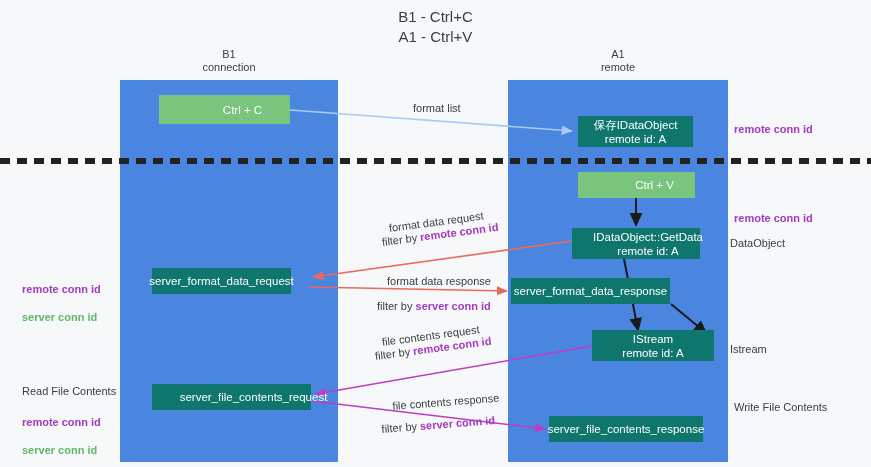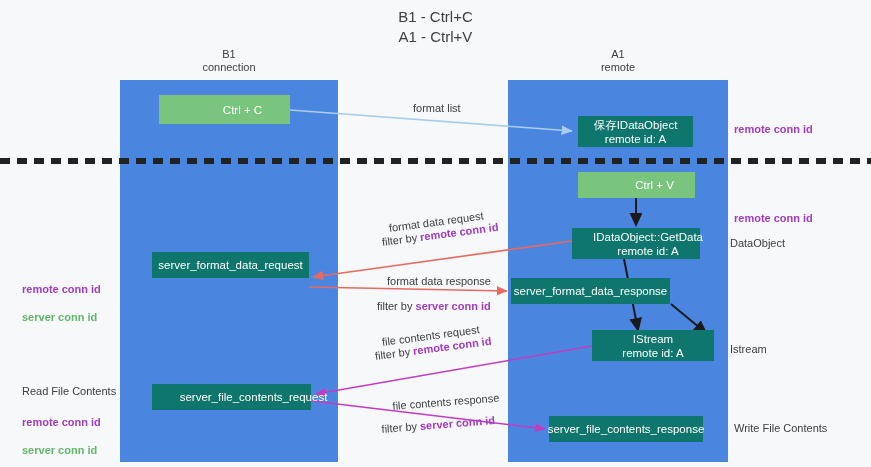--- a/index.html
+++ b/index.html
@@ -49,39 +49,39 @@
     white-space:pre-line;
     padding:2px 4px;
   }
   .green{background:#7ac57e;padding-left:40px;}
   .orange{background:#0f766e;}
 
   #n-ctrlc   {left:159px;top:95px; width:131px;height:29px;}
   #n-save    {left:578px;top:116px;width:115px;height:31px;}
   #n-ctrlv   {left:578px;top:172px;width:117px;height:26px;}
   #n-getdata {left:572px;top:228px;width:128px;height:31px;padding-left:28px;}
-  #n-sfdreq  {left:152px;top:252px;width:157px;height:26px;}
+  #n-sfdreq  {left:152px;top:268px;width:139px;height:26px;}
   #n-sfdresp {left:511px;top:278px;width:159px;height:26px;}
   #n-istream {left:592px;top:330px;width:122px;height:31px;}
   #n-sfcreq  {left:152px;top:384px;width:159px;height:26px;padding-left:48px;}
   #n-sfcresp {left:549px;top:416px;width:154px;height:26px;}
 
   
   .side{
     font-size:11px;line-height:14px;white-space:pre-line;
   }
   .side.plain{color:#3c4043;}
   .bold-purple{color:#a33bc2;font-weight:bold;}
   .bold-green{color:#63b76a;font-weight:bold;}
 
   #lbl-r-remote1{left:734px;top:122px;}
   #lbl-r-remote2{left:734px;top:211px;}
   #lbl-r-dataobj{left:730px;top:236px;}
   #lbl-r-istream{left:730px;top:342px;}
-  #lbl-r-write  {left:734px;top:421px;}
+  #lbl-r-write  {left:734px;top:400px;}
 
   #lbl-l-ids    {left:22px;top:268px;}
   #lbl-l-read   {left:22px;top:384px;}
   #lbl-l-ids2   {left:22px;top:401px;}
 
   
   .edge-lbl{
     font-size:11px;line-height:14px;color:#3c4043;white-space:nowrap;
     transform-origin:left top;
   }

